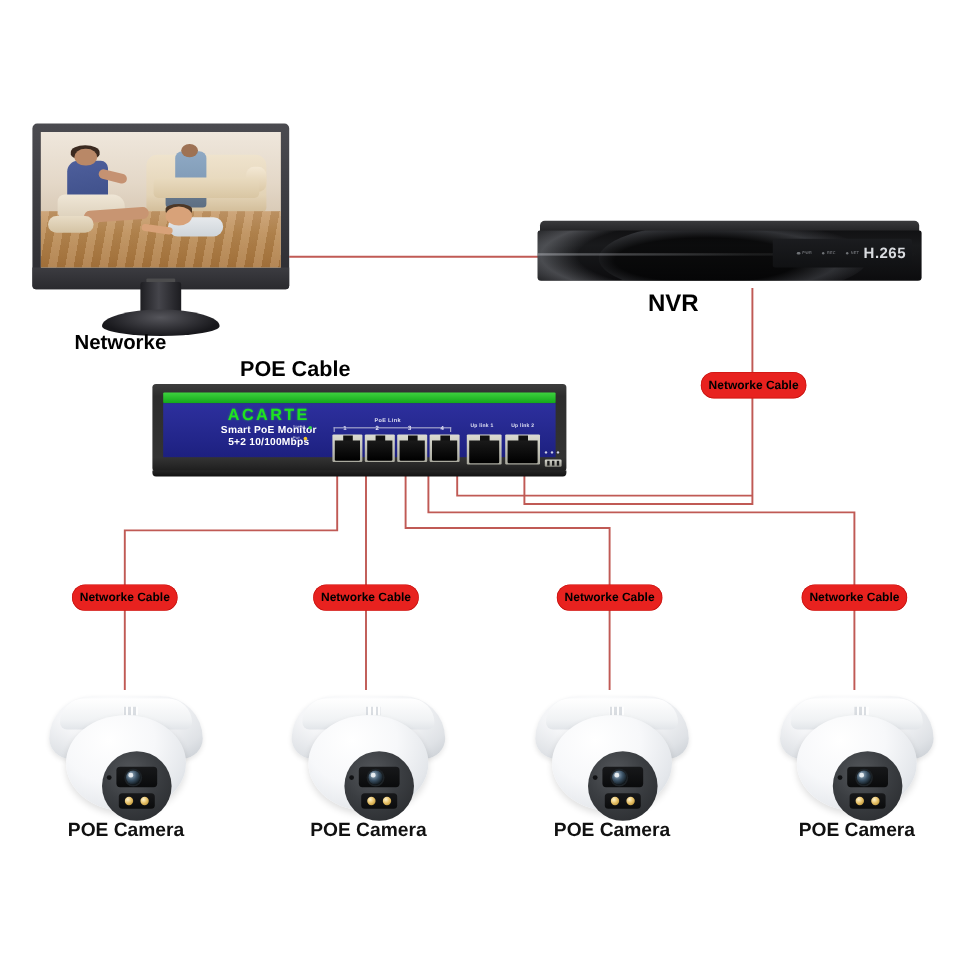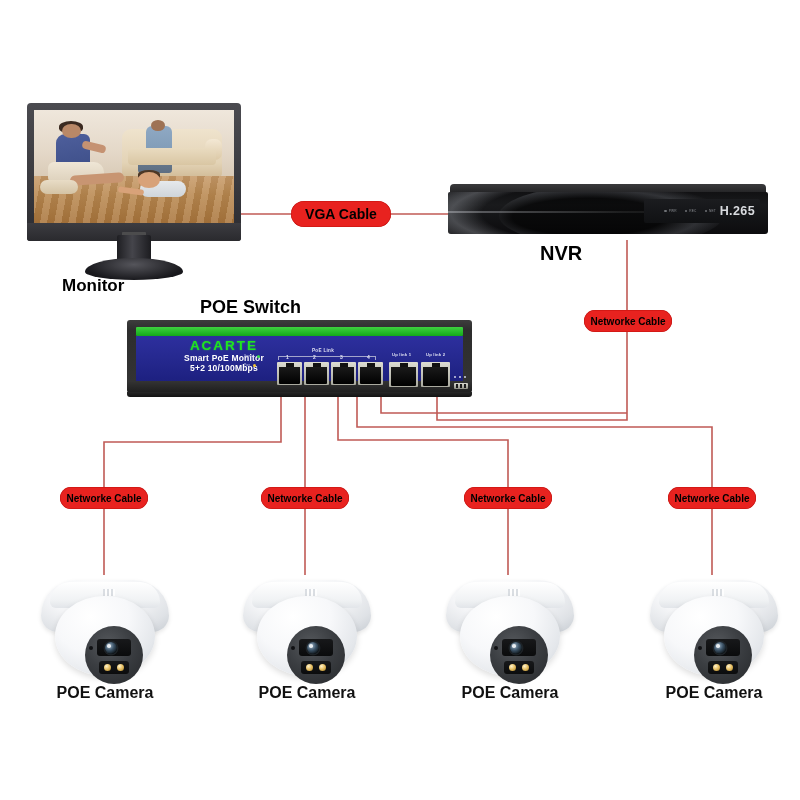--- a/index.html
+++ b/index.html
@@ -258,21 +258,21 @@
       <div class="ph-woman-legs"></div>
       <div class="ph-pillow"></div>
       <div class="ph-baby-body"></div>
       <div class="ph-baby-hair"></div>
       <div class="ph-baby-head"></div>
       <div class="ph-baby-arm"></div>
     </div>
     <div class="mon-neck"></div>
     <div class="mon-base"></div>
   </div>
-  <div class="caption" style="left:62px;top:276px;width:144px;font-size:17px;">Monitor</div>
+  <div class="caption" style="left:62px;top:276px;width:144px;font-size:17px;">Networke</div>
 
   <div id="nvr">
     <div class="nvr-top"></div>
     <div class="nvr-face">
       <div class="nvr-swoosh"></div>
       <div class="nvr-swoosh2"></div>
       <div class="nvr-gloss"></div>
       <div class="nvr-panel">
         <div class="nvr-leds">
           <div class="nvr-led">
@@ -287,21 +287,21 @@
             <i></i>
             <span>NET</span>
           </div>
         </div>
         <span class="nvr-codec">H.265</span>
       </div>
     </div>
   </div>
   <div class="caption" style="left:540px;top:242px;width:120px;font-size:20px;">NVR</div>
 
-  <div class="caption" style="left:200px;top:297px;width:200px;font-size:18px;">POE Switch</div>
+  <div class="caption" style="left:200px;top:297px;width:200px;font-size:18px;">POE Cable</div>
   <div id="switch">
     <div class="sw-case"></div>
     <div class="sw-green"></div>
     <div class="sw-blue">
       <div class="sw-brand">ACARTE</div>
       <div class="sw-line2">Smart PoE Monitor</div>
       <div class="sw-line3">5+2 10/100Mbps</div>
 
       <div class="sw-ledcol">
         <div class="sw-ledrow">
@@ -364,21 +364,20 @@
         <div class="sw-dip">
           <i style="left:2px"></i>
             <i style="left:6px"></i>
             <i style="left:10px"></i>
         </div>
       </div>
     </div>
     <div class="sw-foot"></div>
   </div>
 
-  <div class="cable-pill pill-vga" style="left:291px;top:201px;width:100px;height:26px;">VGA Cable</div>
 
   <div class="cable-pill pill-net" style="left:584px;top:310px;width:88px;height:22px;">Networke Cable</div>
 
   <div class="cable-pill pill-net" style="left:60px;top:487px;width:88px;height:22px;">Networke Cable</div>
   <div class="cable-pill pill-net" style="left:261px;top:487px;width:88px;height:22px;">Networke Cable</div>
   <div class="cable-pill pill-net" style="left:464px;top:487px;width:88px;height:22px;">Networke Cable</div>
   <div class="cable-pill pill-net" style="left:668px;top:487px;width:88px;height:22px;">Networke Cable</div>
 
   <div class="camera" style="left:31px;top:572px;">
     <div class="cam-body">

